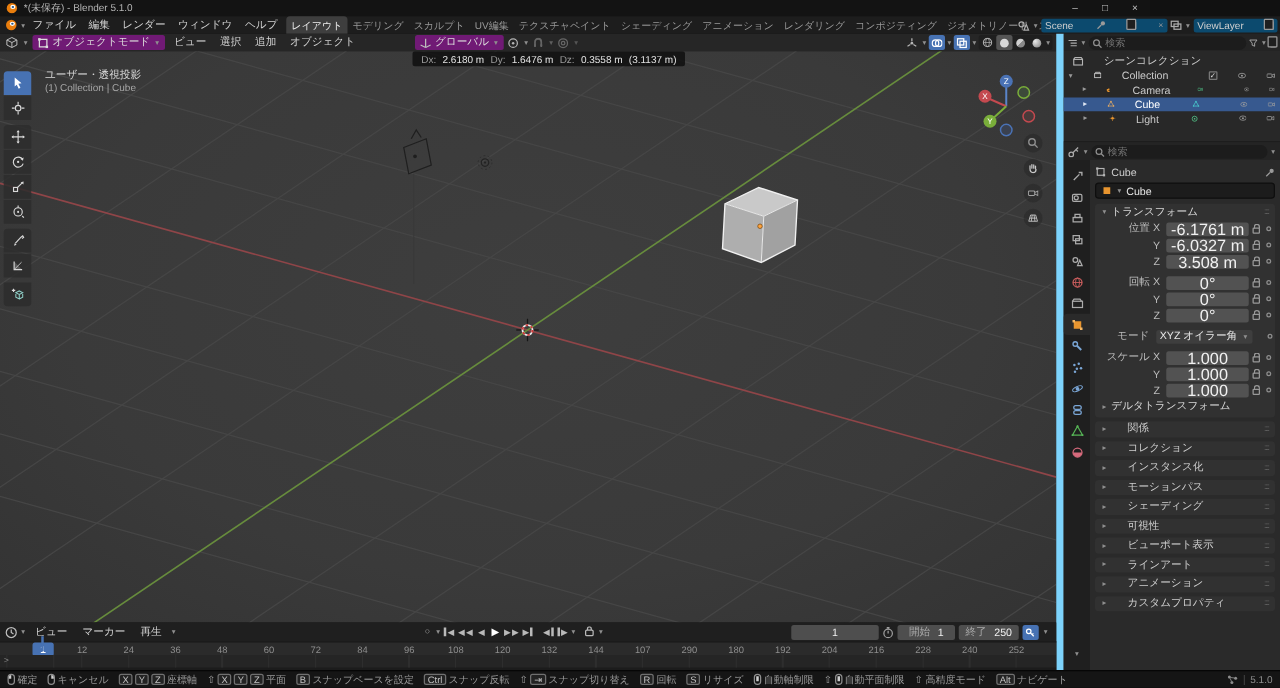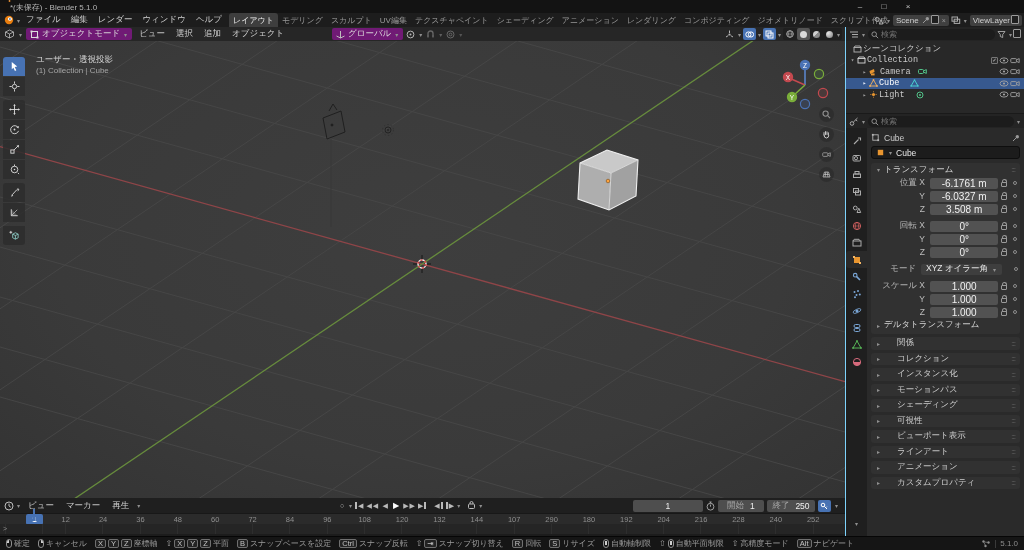--- a/index.html
+++ b/index.html
@@ -9,34 +9,34 @@
     --bg-panel:#313131; --bg-field:#525252; --txt:#c8c8c8;
   }
   *{margin:0;padding:0;box-sizing:border-box;}
   html,body{width:1024px;height:550px;overflow:hidden;}
   body{position:relative;background:#111;font-family:"Liberation Sans","DejaVu Sans",sans-serif;font-size:8.5px;color:var(--txt);-webkit-font-smoothing:antialiased;}
   .abs{position:absolute;}
   svg{display:block;}
   input{outline:none;border:none;}
 
   
-  .titlebar{position:absolute;left:0;top:0;width:920px;height:13px;background:var(--bg-title);display:flex;align-items:flex-start;padding-left:5px;color:#b5b5b5;flex-direction:column;}
+  .titlebar{position:absolute;left:0;top:0;width:920px;height:13px;background:var(--bg-title);display:flex;align-items:center;padding-left:5px;color:#b5b5b5;}
   .titlebar .t{margin-left:5px;font-size:8px;}
   .winctl{position:absolute;right:0;top:0;height:13px;display:flex;}
   .winctl span{width:24px;text-align:center;font-size:8px;color:#c5c5c5;line-height:13px;}
 
   
   .topbar{position:absolute;left:0;top:13px;width:1024px;height:14px;background:var(--bg-top);display:flex;align-items:center;padding-left:4px;}
   .menu{padding:0 5px;color:#d2d2d2;font-size:8.5px;white-space:nowrap;}
   .ws{display:flex;align-items:flex-end;height:14px;margin-left:2px;}
   .ws span{padding:2px 4px 1px;color:#989898;font-size:8px;white-space:nowrap;}
   .ws span.active{background:#3e3e3e;color:#ededed;border-radius:3px 3px 0 0;}
   .ddc{color:#8f8f8f;font-size:6px;margin:0 1px;}
   .scluster{position:absolute;right:2px;top:0;height:14px;display:flex;align-items:center;gap:2px;}
-  .sfield{background:#404040;border-radius:2px;height:11px;display:flex;align-items:center;padding:0 3px;gap:3px;color:#cfcfcf;font-size:8px;text-align:center;}
+  .sfield{background:#0c4a6e;border-radius:2px;height:11px;display:flex;align-items:center;padding:0 3px;gap:18px;color:#cfcfcf;font-size:8px;text-align:center;}
   .mini{color:#9a9a9a;font-size:7px;}
   .copyic{width:6px;height:7px;border:1px solid #9a9a9a;border-radius:1px;position:relative;}
   .copyic::before{content:"";position:absolute;left:-3px;top:-3px;width:6px;height:7px;border:1px solid #9a9a9a;border-radius:1px;background:#1f1f1f;}
 
   
   .vph{position:absolute;left:0;top:27px;width:845px;height:14px;background:var(--bg-head);display:flex;align-items:center;padding:0 4px;gap:3px;}
   .pill{background:#701a75;border-radius:2px;height:12px;display:flex;align-items:center;padding:0 4px;gap:3px;color:#dcdcdc;}
   .vph .menu{padding:0 4px;}
   .hgroup{display:flex;align-items:center;gap:1px;}
   .hic{width:13px;height:12px;display:flex;align-items:center;justify-content:center;border-radius:2px;}
@@ -54,46 +54,46 @@
   .vtools{position:absolute;left:3px;top:16px;display:flex;flex-direction:column;gap:1px;}
   .vtool{width:22px;height:19px;background:rgba(45,45,45,.85);display:flex;align-items:center;justify-content:center;}
   .vtool:first-child{border-radius:3px 3px 0 0;}
   .vtool.active{background:var(--accent);}
   .vtool.gap{margin-top:3px;border-radius:3px 3px 0 0;}
   .vtools .vtool:last-child{border-radius:0 0 3px 3px;}
   .navic{position:absolute;right:11px;top:66px;display:flex;flex-direction:column;gap:5px;}
   .navic .nb{width:15px;height:15px;border-radius:50%;background:rgba(35,35,35,.45);display:flex;align-items:center;justify-content:center;}
 
   
-  .rpanel{position:absolute;left:845px;top:27px;width:179px;height:509px;background:var(--bg-props);border-left:1px solid #7dd3fc;}
+  .rpanel{position:absolute;left:845px;top:27px;width:179px;height:509px;background:var(--bg-props);border-left:6px solid #7dd3fc;}
   .outheader{height:14px;background:#242424;display:flex;align-items:center;padding:0 3px;gap:2px;}
   .search{flex:1;height:11px;background:#1c1c1c;border-radius:6px;color:#bbb;font-size:8px;padding:0 3px 0 13px;min-width:0;}
   .searchwrap{position:relative;flex:1;display:flex;}
   .searchwrap svg{position:absolute;left:3px;top:2px;}
   .otree{background:var(--bg-out);padding-top:2px;height:72px;}
-  .orow{height:11.5px;display:flex;align-items:center;font-size:8.5px;color:#c9c9c9;gap:1px;padding-right:4px;font-family:Liberation Mono, monospace;}
+  .orow{height:11.5px;display:flex;align-items:center;font-size:8.5px;color:#c9c9c9;gap:16px;padding-right:4px;}
   .orow .nm{flex:0 0 auto;}
   .orow .sp{flex:1;}
   .orow.sel{background:var(--sel);color:#fff;}
   .carr{color:#9a9a9a;font-size:6px;width:7px;text-align:center;}
   .cbx{width:7px;height:7px;background:#2d2d2d;border:1px solid #777;border-radius:1px;color:#ddd;font-size:6px;line-height:6px;text-align:center;}
   .props{border-top:1px solid #1a1a1a;height:423px;position:relative;background:var(--bg-props);}
   .pheader{height:14px;background:#242424;display:flex;align-items:center;padding:0 3px;gap:2px;}
   .ptabs{position:absolute;left:0;top:14px;bottom:0;width:21px;background:#1f1f1f;display:flex;flex-direction:column;align-items:stretch;padding-top:4px;}
   .pt{height:17px;display:flex;align-items:center;justify-content:center;}
   .pt.active{background:var(--bg-props);border-radius:3px 0 0 3px;}
   .pcontent{margin-left:21px;padding:3px 4px 0 4px;}
   .brow{height:13px;display:flex;align-items:center;gap:4px;color:#cdcdcd;}
   .namefield{height:13px;background:#1c1c1c;border:1px solid #0e0e0e;border-radius:3px;display:flex;align-items:center;gap:3px;padding:0 4px;color:#e6e6e6;margin-top:2px;}
   .panel{background:var(--bg-panel);border-radius:3px;margin-top:4px;padding-bottom:3px;}
   .panelh{height:13px;display:flex;align-items:center;gap:3px;padding:0 5px;color:#d8d8d8;}
   .grip{margin-left:auto;color:#666;font-size:7px;letter-spacing:-1px;}
   .trow{height:12px;display:flex;align-items:center;margin:1px 0;}
   .trow .lb{width:60px;text-align:right;padding-right:5px;color:#bdbdbd;font-size:8.5px;white-space:nowrap;}
-  .fld{width:70px;height:11px;background:var(--bg-field);border-radius:2px;color:#f1f1f1;font-size:10px;display:flex;align-items:center;justify-content:center;}
+  .fld{width:70px;height:11px;background:var(--bg-field);border-radius:2px;color:#f1f1f1;font-size:13px;display:flex;align-items:center;justify-content:center;}
   .dd{width:98px;height:11px;background:#3e3e3e;border-radius:2px;color:#e9e9e9;font-size:8.5px;display:flex;align-items:center;justify-content:center;gap:4px;}
   .lockc{width:12px;display:flex;justify-content:center;}
   .lock{width:6px;height:5px;border:1px solid #999;border-radius:1px;position:relative;margin-top:3px;}
   .lock::before{content:"";position:absolute;top:-4px;left:0px;width:3px;height:3px;border:1px solid #999;border-bottom:none;border-radius:3px 3px 0 0;}
   .dotc{width:10px;display:flex;justify-content:center;}
   .adot{width:4px;height:4px;border:1px solid #8e8e8e;border-radius:50%;}
   .gaprow{height:3px;}
   .cpanel{background:var(--bg-panel);border-radius:3px;margin-top:3px;height:12.5px;display:flex;align-items:center;gap:16px;padding:0 5px;color:#cfcfcf;}
 
   
@@ -367,20 +367,29 @@
     <g>
       <line x1="422" y1="214" x2="422" y2="218" stroke="#161616"></line>
         <line x1="422" y1="228" x2="422" y2="232" stroke="#161616"></line>
       <line x1="413" y1="223" x2="417" y2="223" stroke="#161616"></line>
         <line x1="427" y1="223" x2="431" y2="223" stroke="#161616"></line>
       <circle cx="422" cy="223" r="4" fill="none" stroke="#ededed" stroke-width="1.4"></circle>
       <circle cx="422" cy="223" r="4" fill="none" stroke="#cf3b3b" stroke-width="1.4" stroke-dasharray="2.1,2.1"></circle>
     </g>
   </svg>
 
+  <div class="ovl">
+    <span class="k">Dx:</span>
+      <span class="v">2.6180 m</span>
+    <span class="k">Dy:</span>
+      <span class="v">1.6476 m</span>
+    <span class="k">Dz:</span>
+      <span class="v">0.3558 m</span>
+    <span class="v">(3.1137 m)</span>
+  </div>
 
   <div class="vplabel">ユーザー・透視投影</div>
   <div class="vplabel2">(1) Collection | Cube</div>
 
   <div class="vtools">
     <div class="vtool active">
         <svg width="11" height="11" viewBox="0 0 12 12">
           <path d="M3 1 L9 6 L6.2 6.6 L8 10 L6.5 10.8 L4.8 7.4 L3 9 Z" fill="#fff"></path>
         </svg>
       </div>

